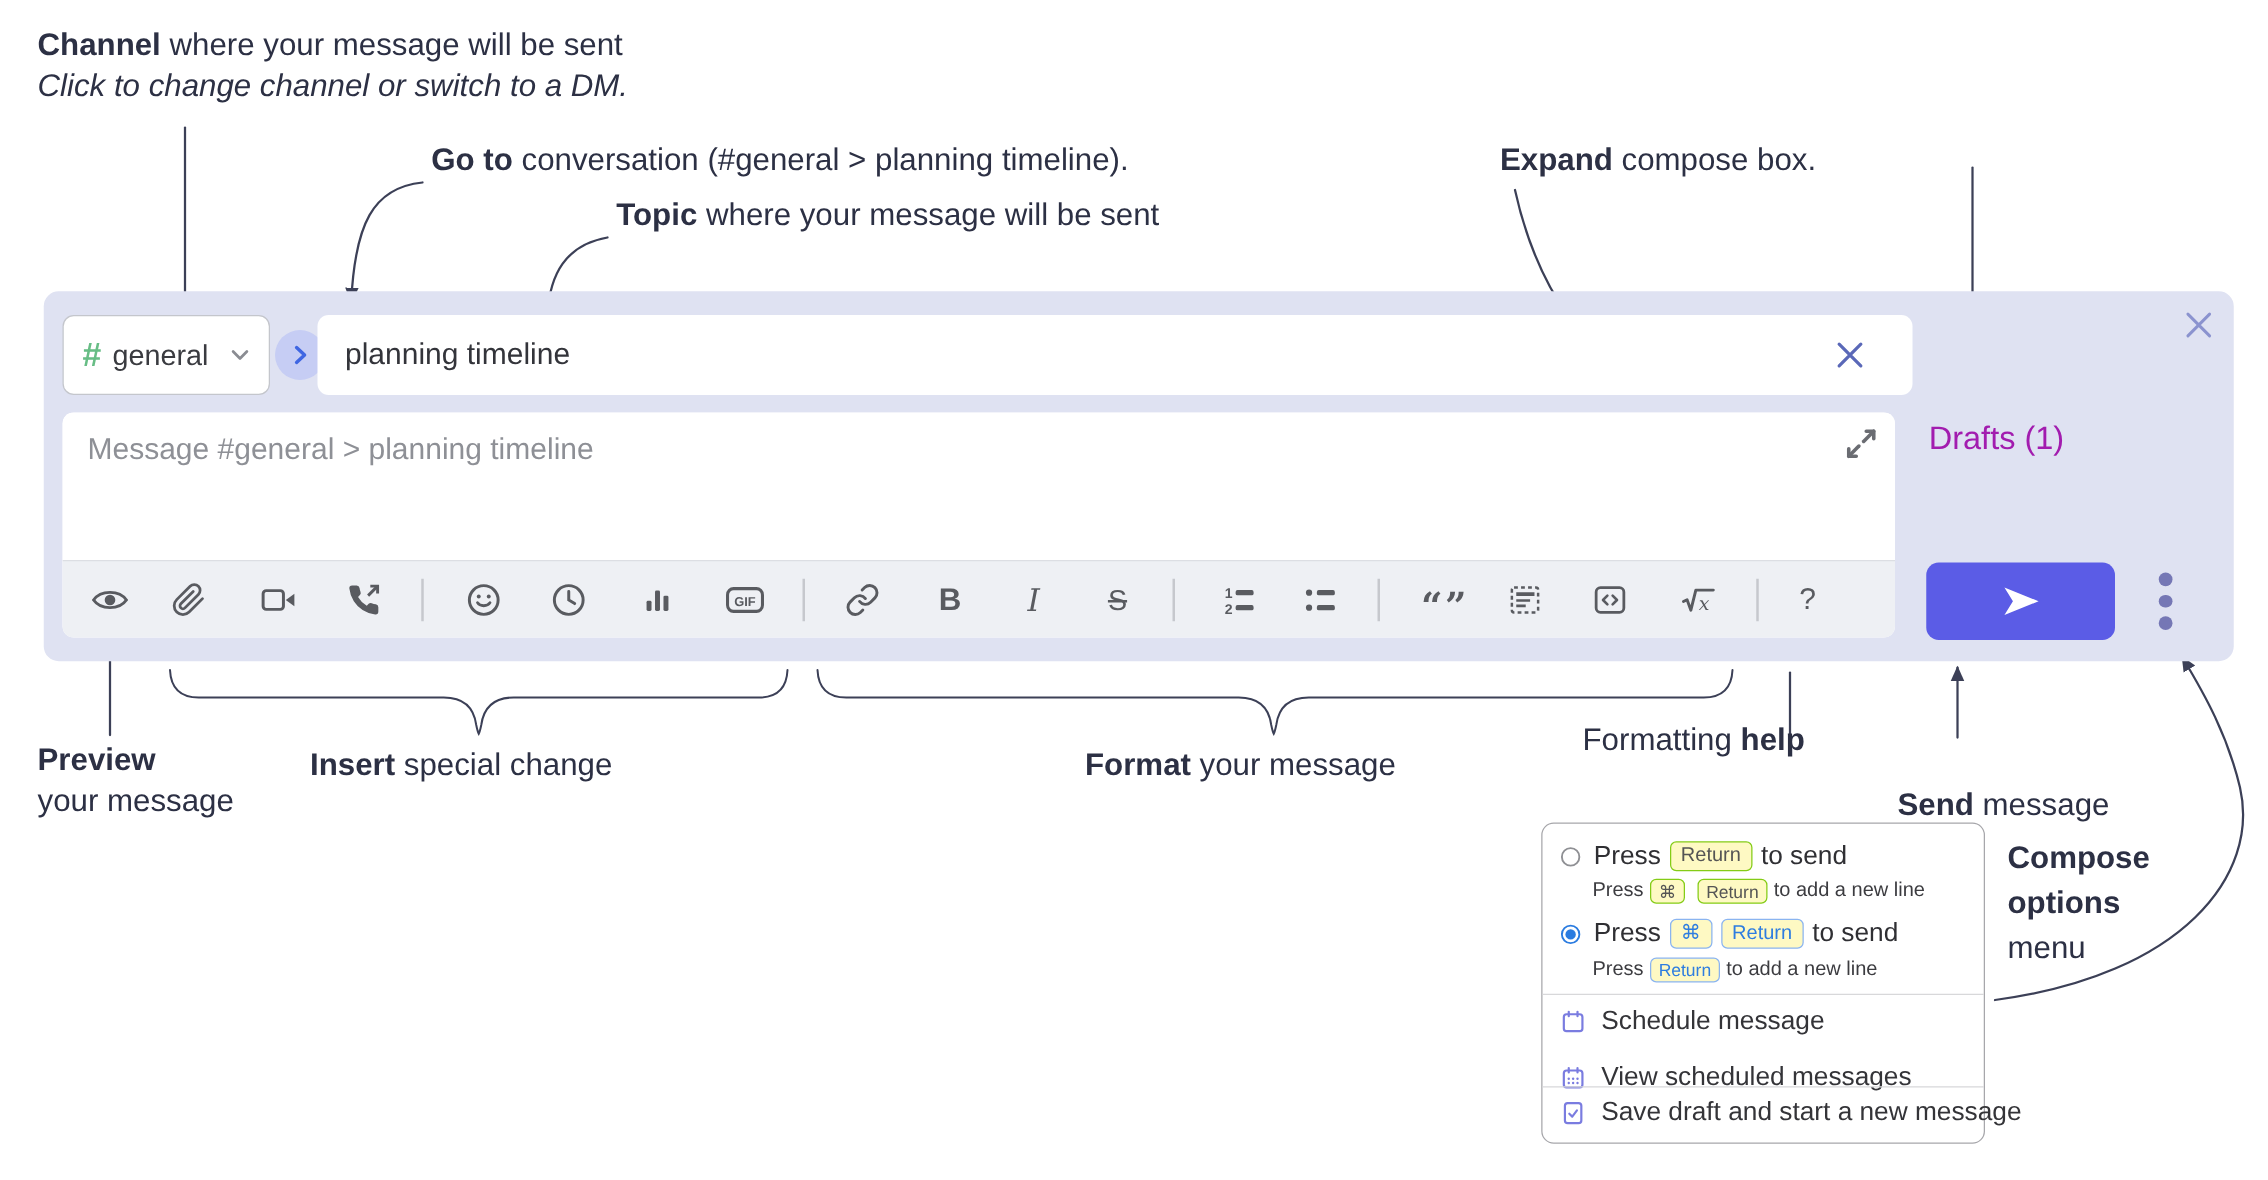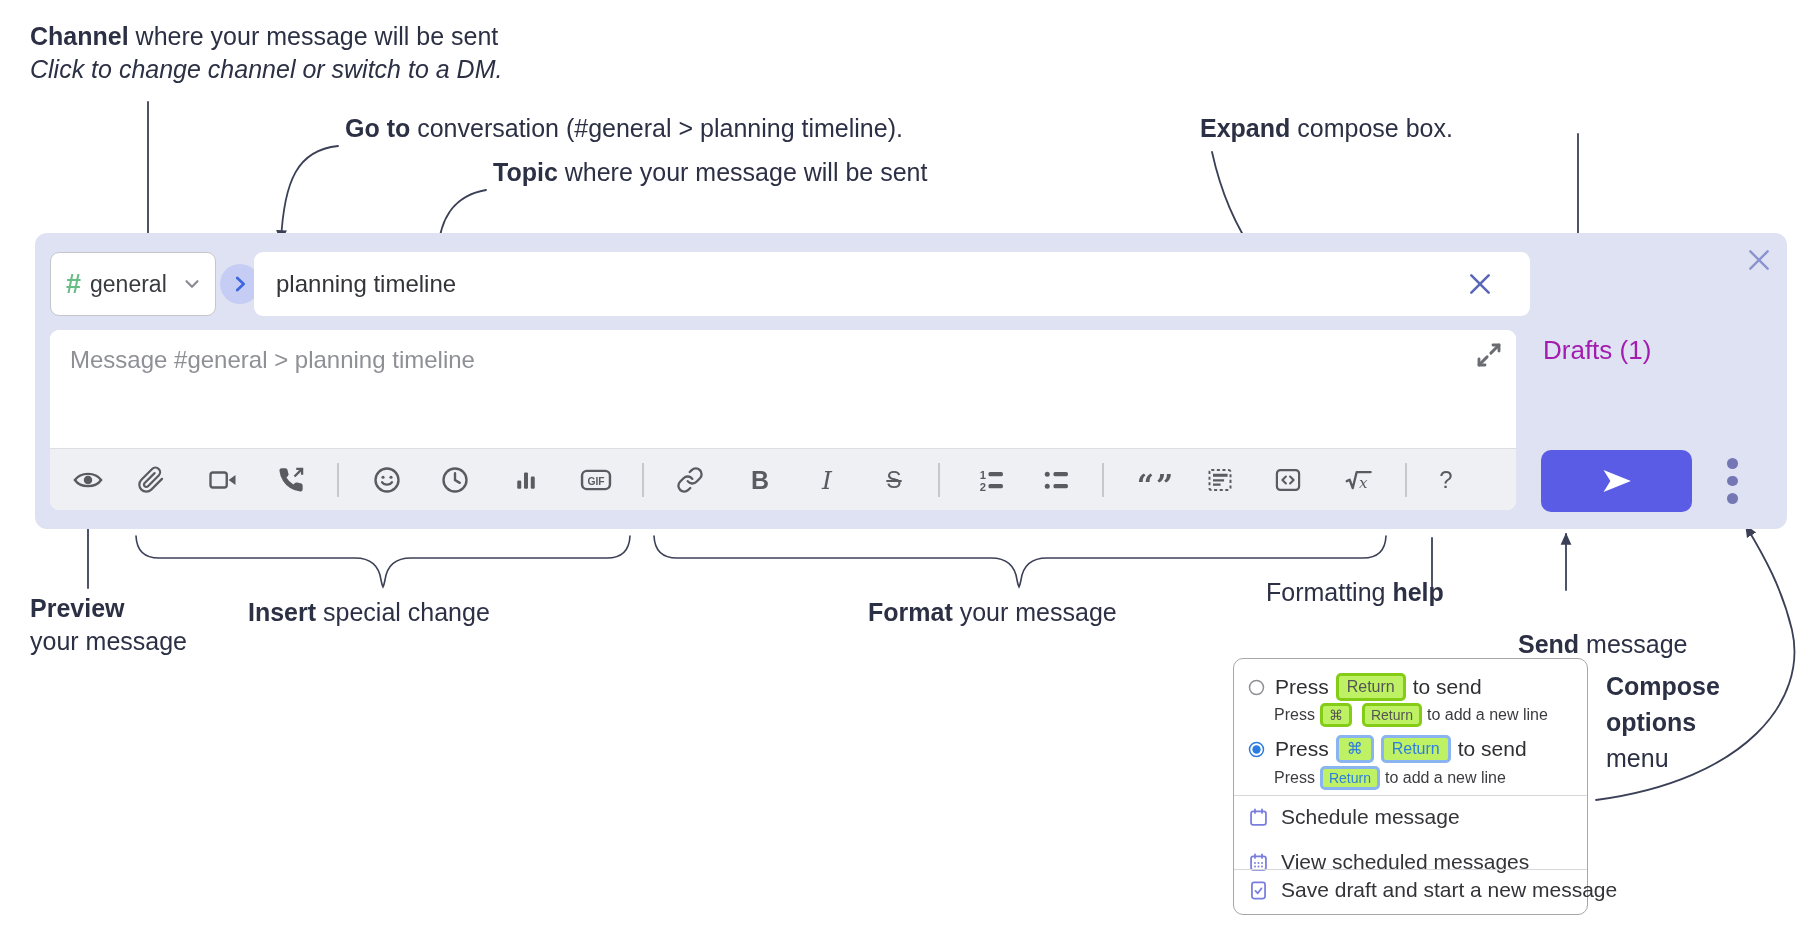--- a/index.html
+++ b/index.html
@@ -39,21 +39,21 @@
   .send-btn{position:absolute;left:1506px;top:217px;width:151px;height:62px;background:#5b5ce6;border:none;border-radius:10px;
             display:flex;align-items:center;justify-content:center;cursor:pointer;}
   .dots-btn{position:absolute;left:1677px;top:224px;width:40px;height:48px;display:flex;flex-direction:column;
             align-items:center;justify-content:center;gap:7px;cursor:pointer;background:none;border:none;}
   .dot{width:11px;height:11px;border-radius:50%;background:#7577b5;}
   
   .menu{position:absolute;left:1233px;top:658px;width:355px;height:257px;background:#fff;border:1.5px solid #a7a7ab;
         border-radius:10px;box-sizing:border-box;}
   .m-row{position:absolute;left:14px;display:flex;align-items:center;white-space:nowrap;font-size:21px;color:#2f2f33;}
   .m-sub{position:absolute;left:40px;display:flex;align-items:center;white-space:nowrap;font-size:16px;color:#3c3c40;}
-  .key{display:inline-block;border:3px solid #84cc16;border-radius:5px;background:#bef264;color:#555;
+  .key{display:inline-block;border:1px solid #84cc16;border-radius:5px;background:#fef9c3;color:#555;
        font-size:16px;line-height:16px;padding:3px 8px;margin:0 7px;text-align:center;}
   .key.sm{font-size:14px;line-height:14px;padding:2px 6px;margin:0 5px;}
   .key.blue{border-color:#8ab4f0;color:#2e7de0;}
   .m-hr{position:absolute;left:0;width:100%;height:0;border-top:1px solid #d8d8da;}
   .m-item{position:absolute;left:14px;display:flex;align-items:center;gap:12px;font-size:21px;color:#343438;cursor:pointer;white-space:nowrap;}
   .radio{flex:0 0 auto;margin-right:10px;}
 </style>
 </head>
 <body>
 

